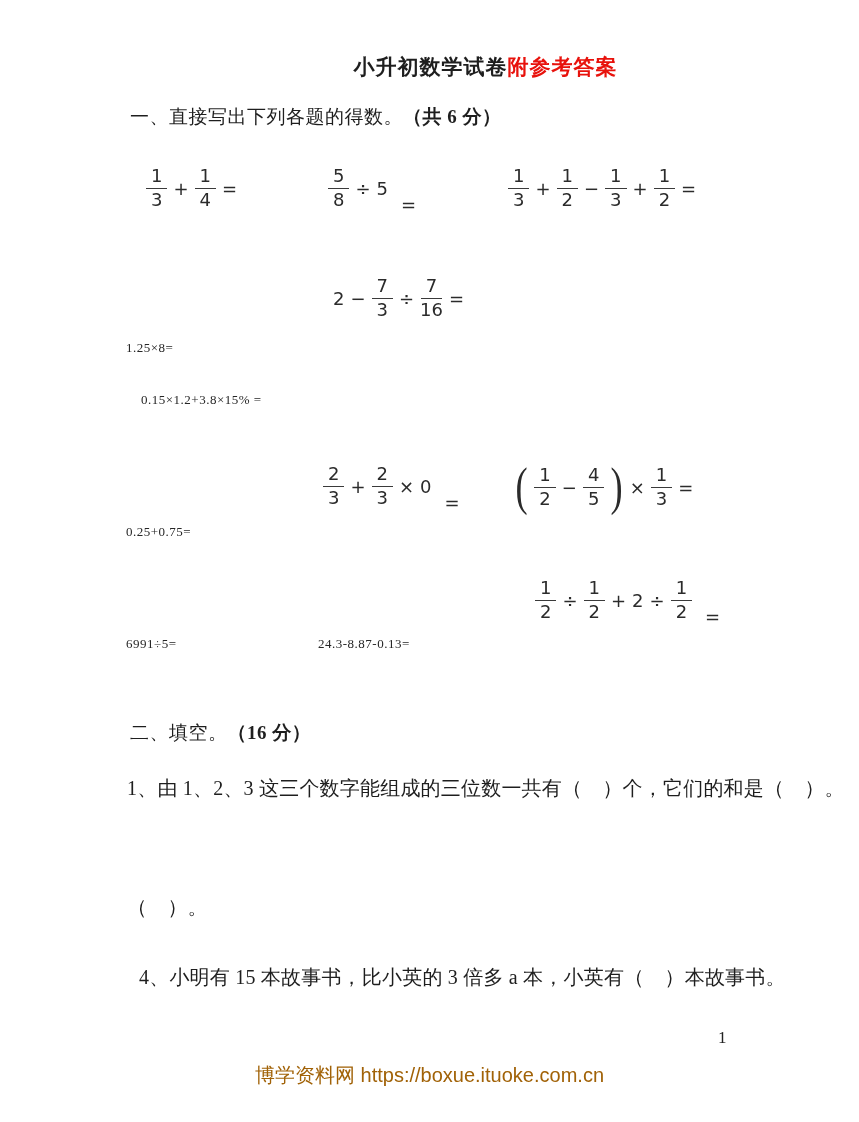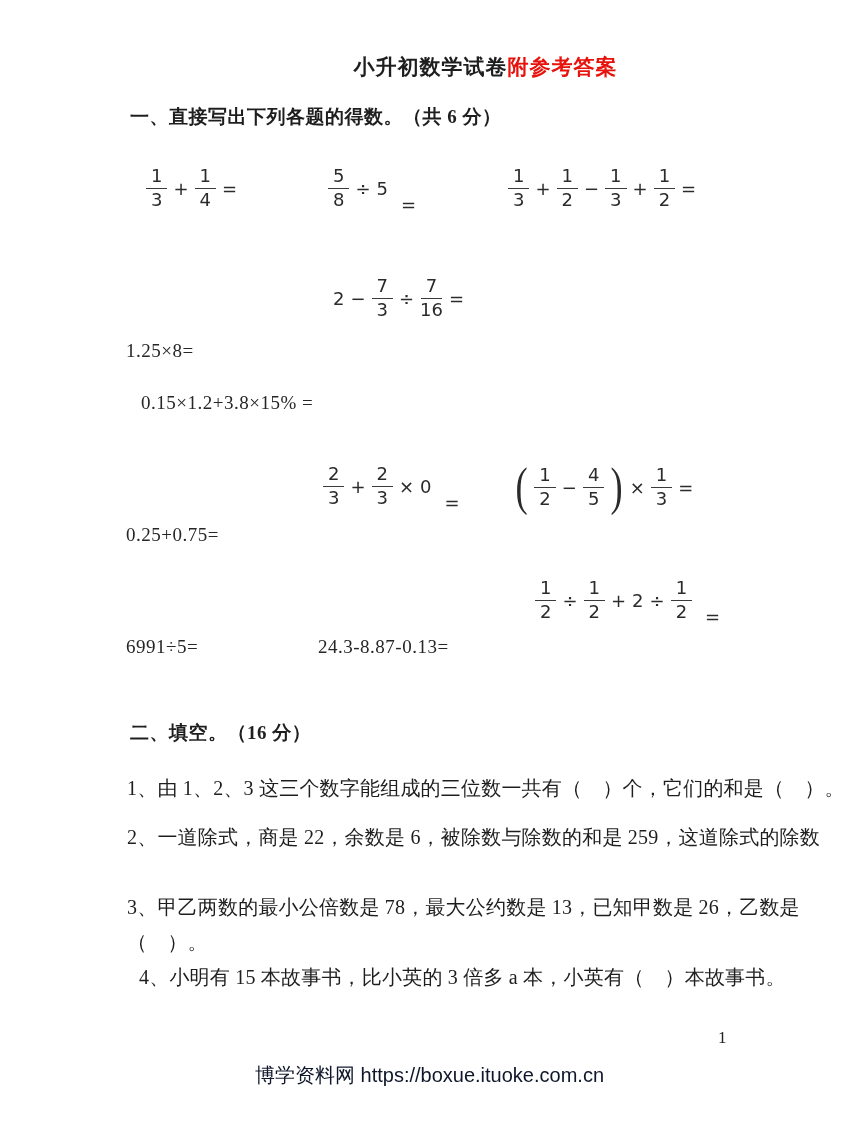--- a/index.html
+++ b/index.html
@@ -16,39 +16,39 @@
     top:16px; left:0; width:100%; text-align:center;
     font-size:21px; font-weight:bold; letter-spacing:1px;
     padding-left:112px;
     font-family:"Liberation Sans","DejaVu Sans",sans-serif;
     margin-top:37px;
   }
   .title .red { color:#e8120c; }
 
   
   .sec-head { font-size:19px; letter-spacing:0.5px; }
-  .sec-head .b { font-weight:bold; }
+  .sec-head .b { font-weight:normal; }
   .sec-head .l { font-weight:bold; }
 
   
   .expr {
     position:absolute; display:flex; align-items:center;
     font-size:18px; color:#2b2b2b;
     font-family:"DejaVu Sans","Liberation Sans",sans-serif;
   }
   .frac { display:flex; flex-direction:column; align-items:center; margin:0 3px; line-height:1.15; }
   .frac .num { padding:0 5px 1px; border-bottom:1.6px solid #3a3a3a; }
   .frac .den { padding-top:1px; }
   .tok { margin:0 3px; }
   .eqlow { margin-left:10px; transform:translateY(16px); }
   .paren { font-size:52px; font-weight:200; line-height:0.9; margin:0 1px; transform:scaleX(0.7); font-family:"Liberation Serif",serif; }
 
   
   .plain {
-    position:absolute; font-size:19px; letter-spacing:0.5px;
+    position:absolute; font-size:13px; letter-spacing:0.5px;
     color:#262626;
   }
 
   
   .question { position:absolute; font-size:20px; letter-spacing:0.2px; width:640px; }
   .qline { line-height:35px; white-space:nowrap; }
 
   
   .page-num { top:1028px; left:718px; font-size:17px; color:#222; }
   .footer {
@@ -190,24 +190,22 @@
 <div class="plain" style="left:318px; top:636px;">24.3-8.87-0.13=</div>
 
 <div class="abs sec-head" style="left:130px; top:720px;">
   <span class="b">二、填空。</span><span class="l">（16 分）</span>
 </div>
 
 <div class="question" style="left:127px; top:771px;">
     <div class="qline">1、由 1、2、3 这三个数字能组成的三位数一共有（　）个，它们的和是（　）。</div>
   </div>
 <div class="question" style="left:127px; top:820px;">
-    <div class="qline">2、一道除式，商是 22，余数是 6，被除数与除数的和是 259，这道除式的除数</div>
   </div>
 <div class="question" style="left:127px; top:890px;">
-    <div class="qline">3、甲乙两数的最小公倍数是 78，最大公约数是 13，已知甲数是 26，乙数是</div>
     <div class="qline">（　）。</div>
   </div>
 <div class="question" style="left:139px; top:960px;">
     <div class="qline">4、小明有 15 本故事书，比小英的 3 倍多 a 本，小英有（　）本故事书。</div>
   </div>
 
 <div class="abs page-num">1</div>
-<div class="abs footer" style="color: #0f172a;">博学资料网 https://boxue.ituoke.com.cn</div>
+<div class="abs footer" style="color: #a16207;">博学资料网 https://boxue.ituoke.com.cn</div>
 
 </body></html>

